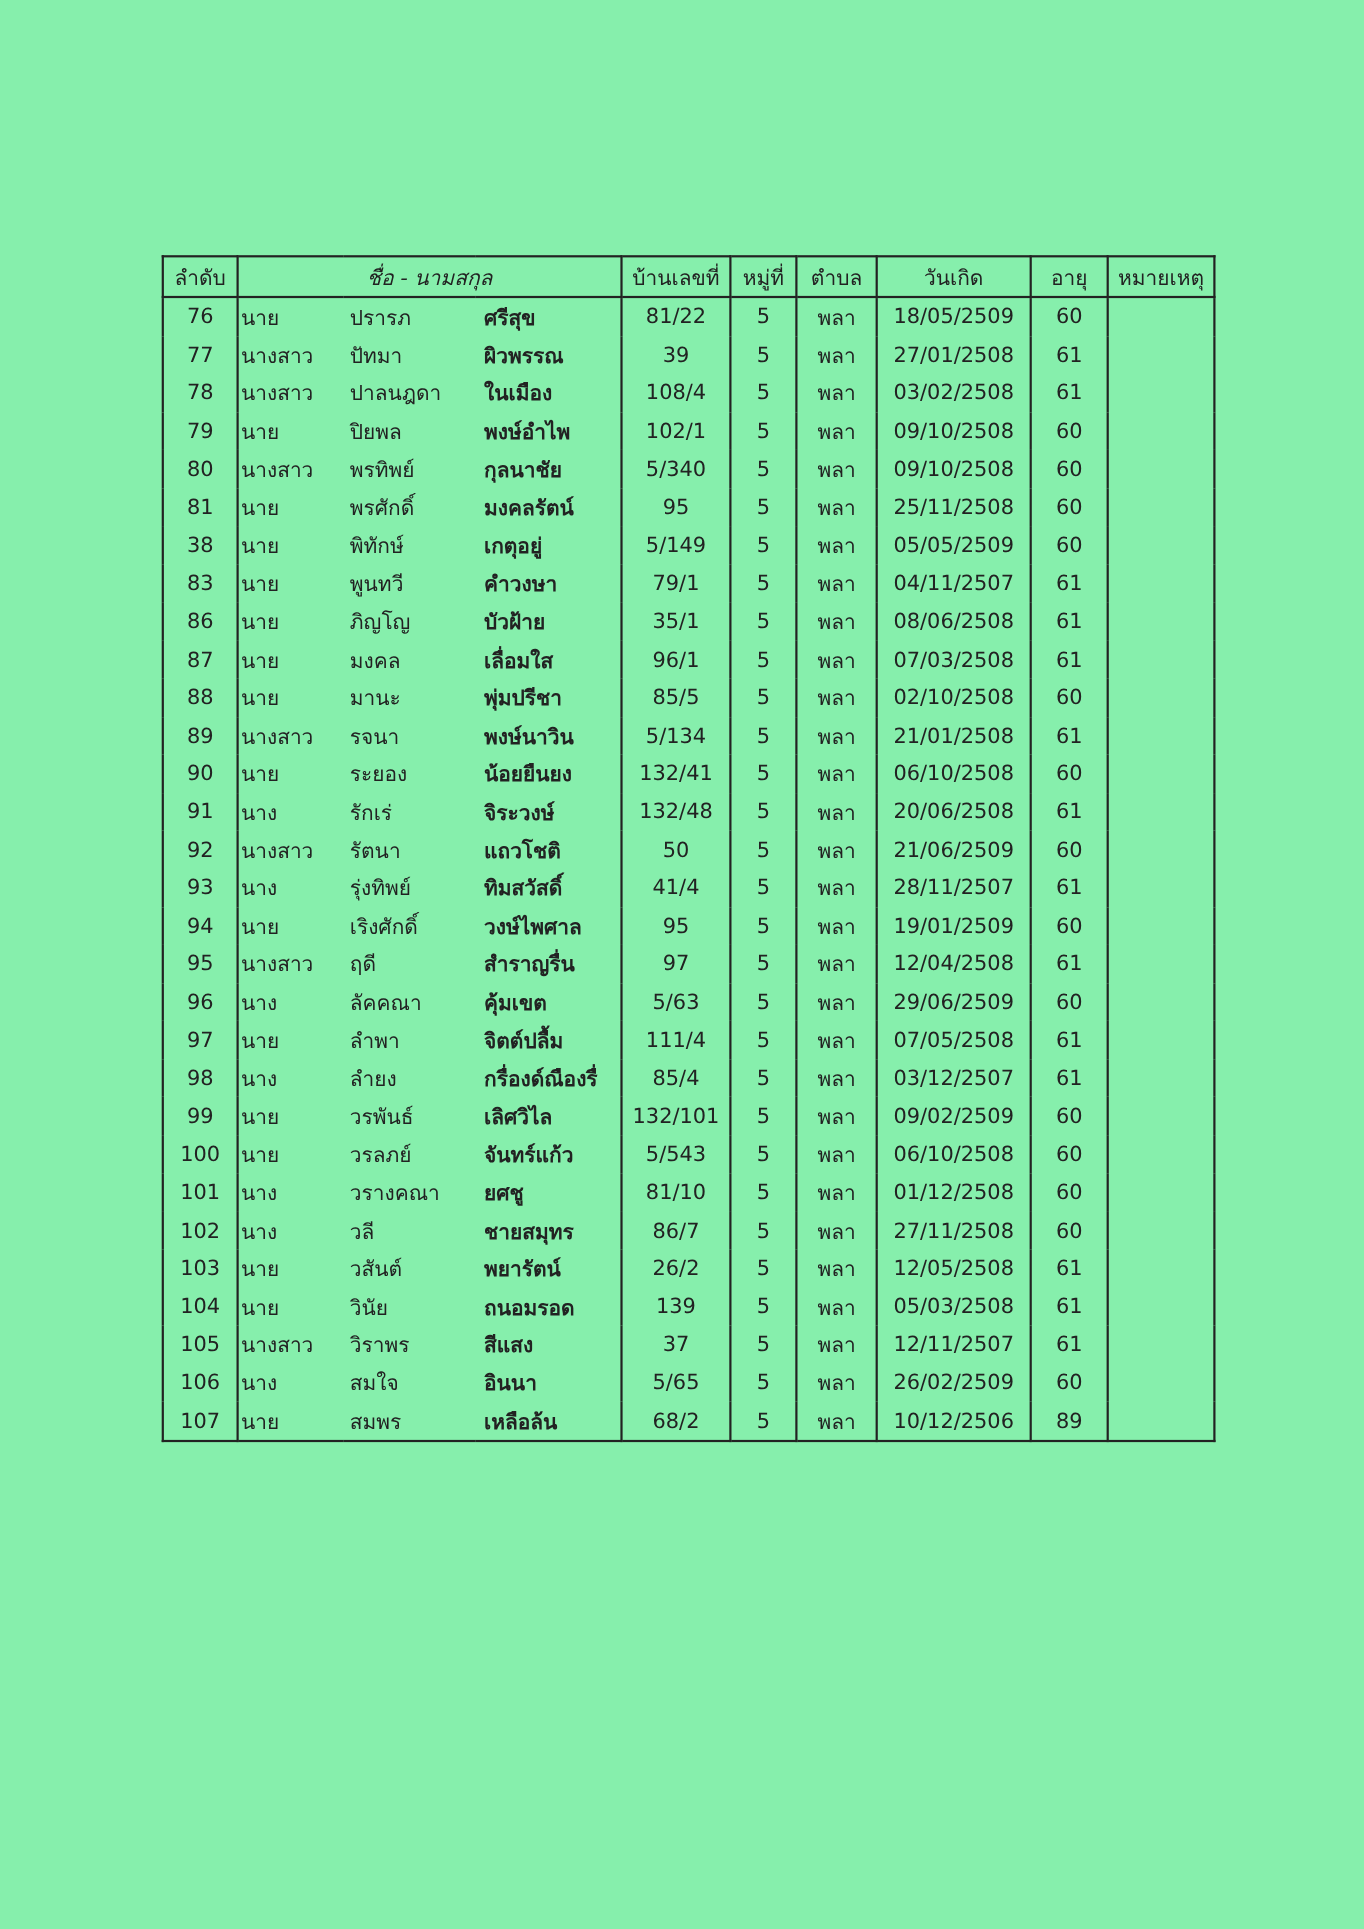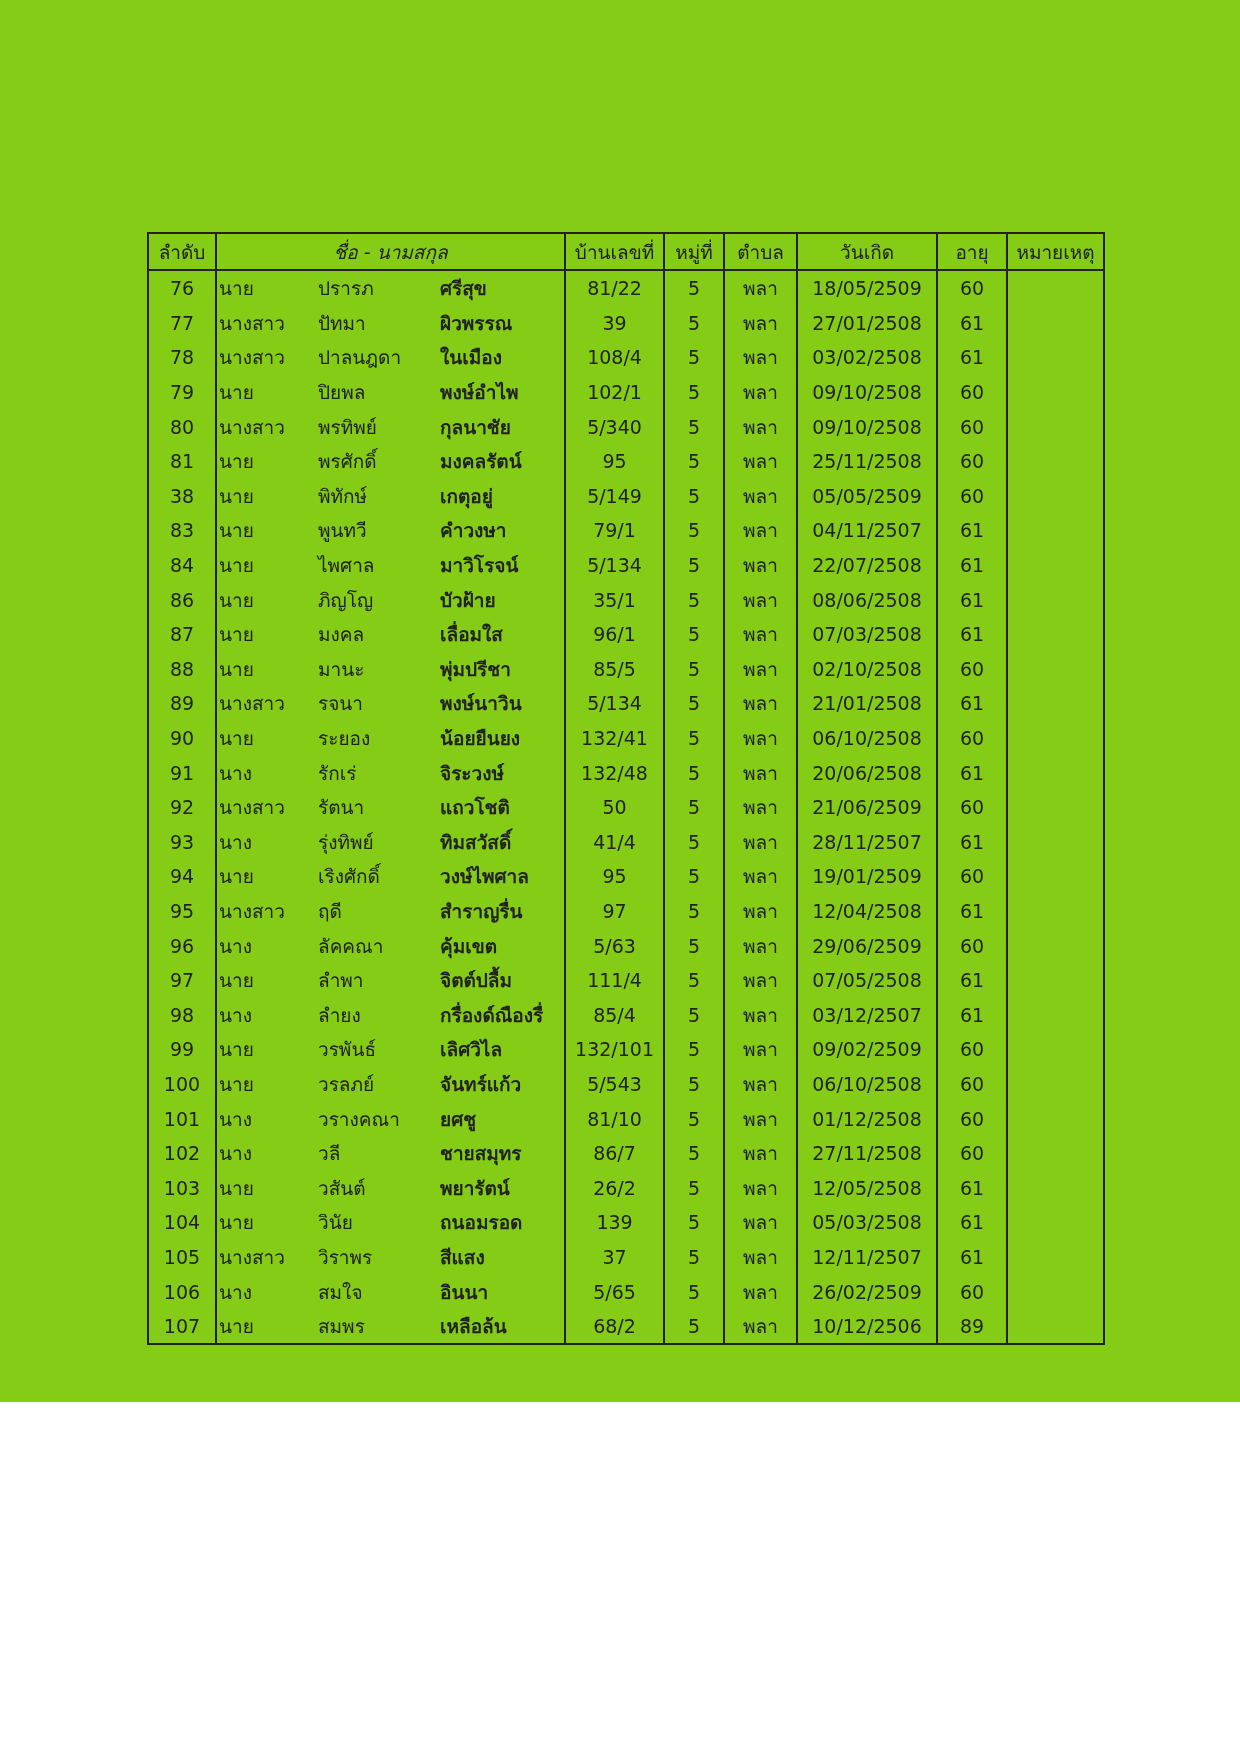--- a/index.html
+++ b/index.html
@@ -1,18 +1,18 @@
 <!DOCTYPE html>
 <html><head>
 <meta charset="utf-8">
 <style>
   html, body { margin: 0; padding: 0; background: #ffffff; }
   body { width: 1240px; height: 1754px; position: relative; overflow: hidden;
          font-family: "DejaVu Sans", "Liberation Sans", sans-serif; color: #222; }
-  .page { position: absolute; left: 0; top: 0; width: 1240px; height: 1402px; background: #84cc16; }
+  .page { position: absolute; left: 0; top: 0; width: 1240px; height: 1754px; background: #86efac; }
   table.roster {
     position: absolute; left: 147px; top: 232px;
     border-collapse: collapse; table-layout: fixed;
     width: 956px;
     font-size: 19px;
   }
   table.roster col.c-no { width: 68px; }
   table.roster col.c-title { width: 96px; }
   table.roster col.c-first { width: 120px; }
   table.roster col.c-last { width: 133px; }
@@ -158,32 +158,20 @@
           <td class="first">พูนทวี</td>
           <td class="last">คำวงษา</td>
           <td class="center">79/1</td>
           <td class="center">5</td>
           <td class="center">พลา</td>
           <td class="center">04/11/2507</td>
           <td class="center">61</td>
           <td class="center"></td>
         </tr>
         <tr>
-          <td class="center">84</td>
-          <td class="title">นาย</td>
-          <td class="first">ไพศาล</td>
-          <td class="last">มาวิโรจน์</td>
-          <td class="center">5/134</td>
-          <td class="center">5</td>
-          <td class="center">พลา</td>
-          <td class="center">22/07/2508</td>
-          <td class="center">61</td>
-          <td class="center"></td>
-        </tr>
-        <tr>
           <td class="center">86</td>
           <td class="title">นาย</td>
           <td class="first">ภิญโญ</td>
           <td class="last">บัวฝ้าย</td>
           <td class="center">35/1</td>
           <td class="center">5</td>
           <td class="center">พลา</td>
           <td class="center">08/06/2508</td>
           <td class="center">61</td>
           <td class="center"></td>

